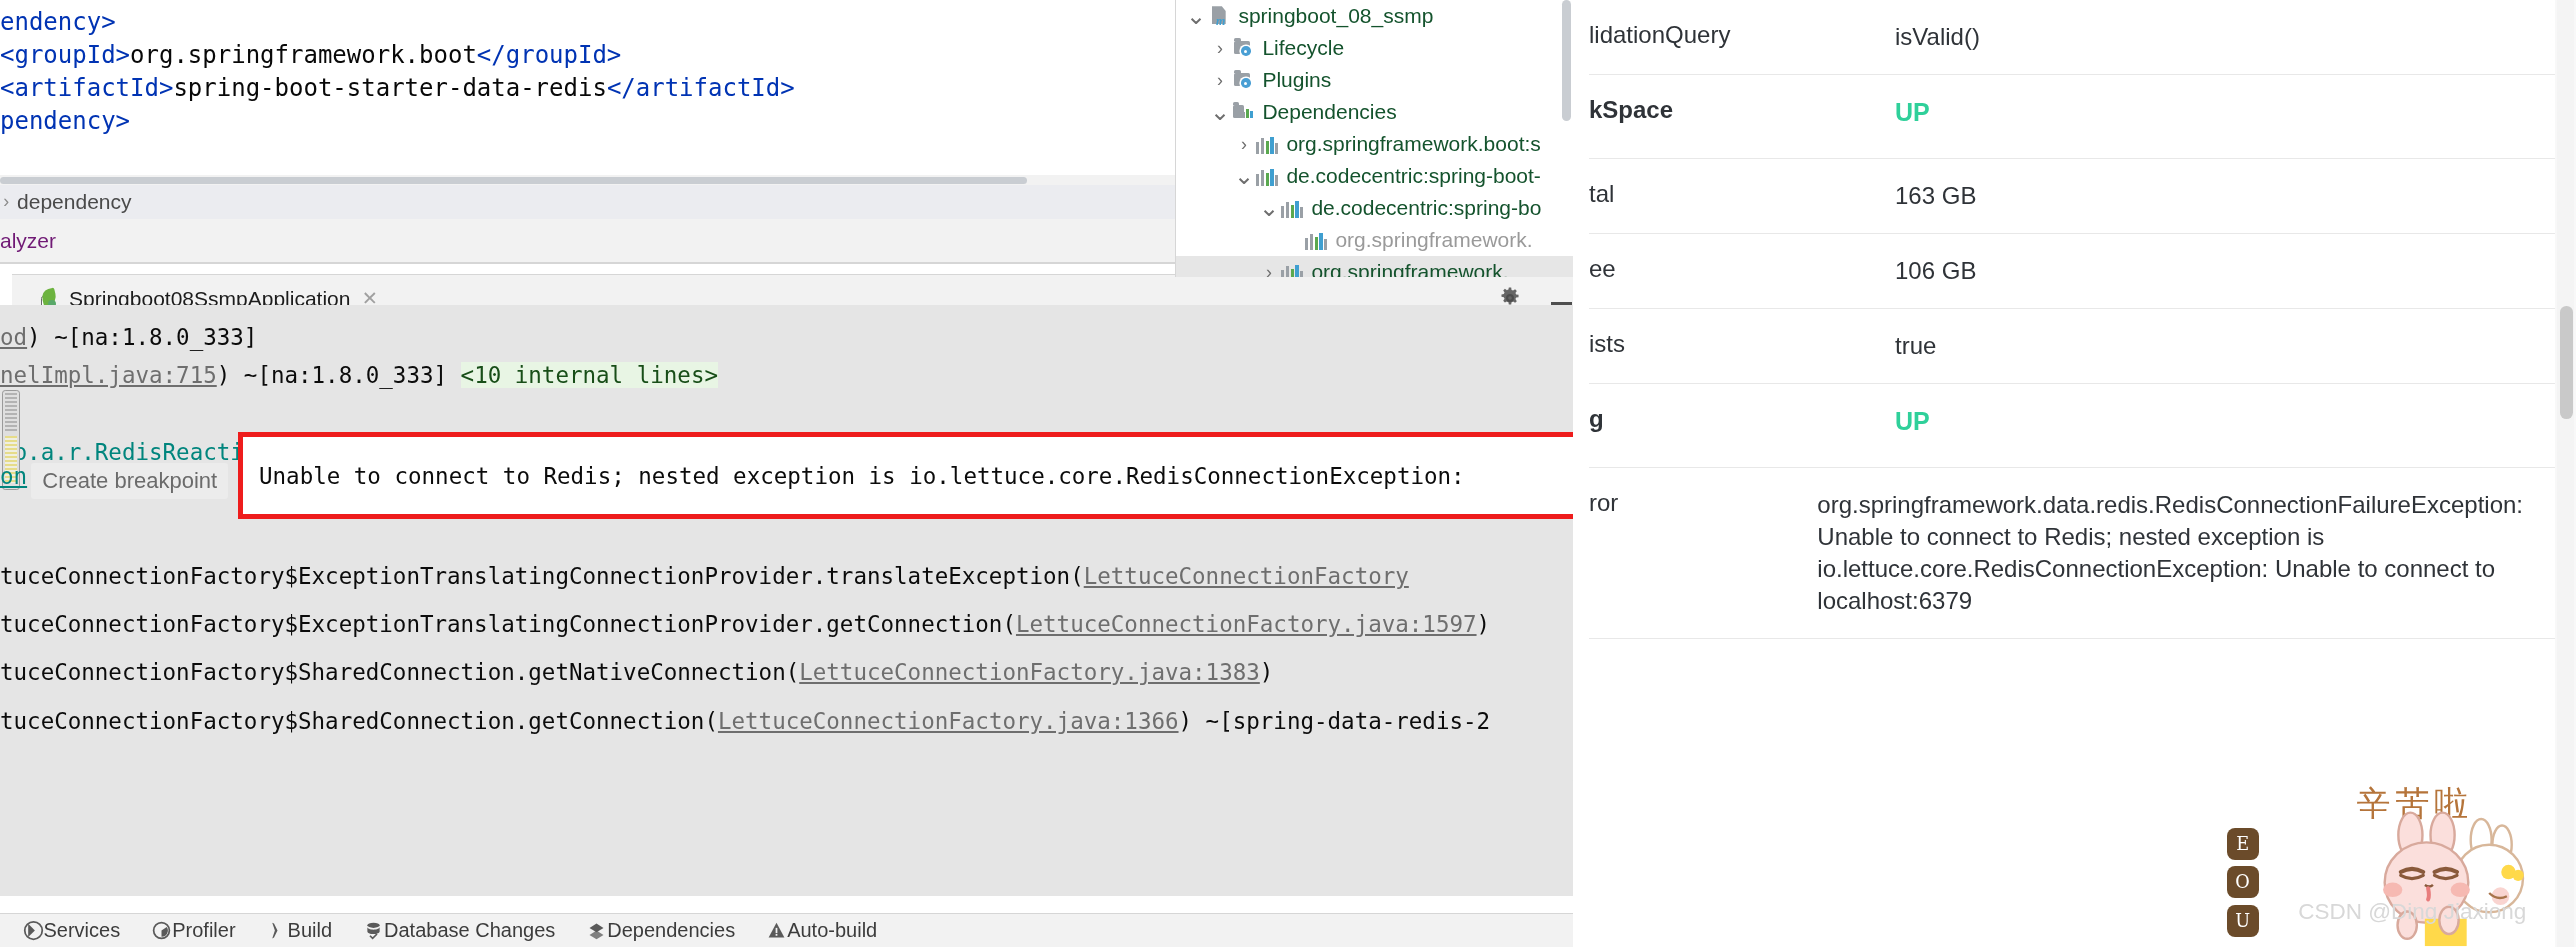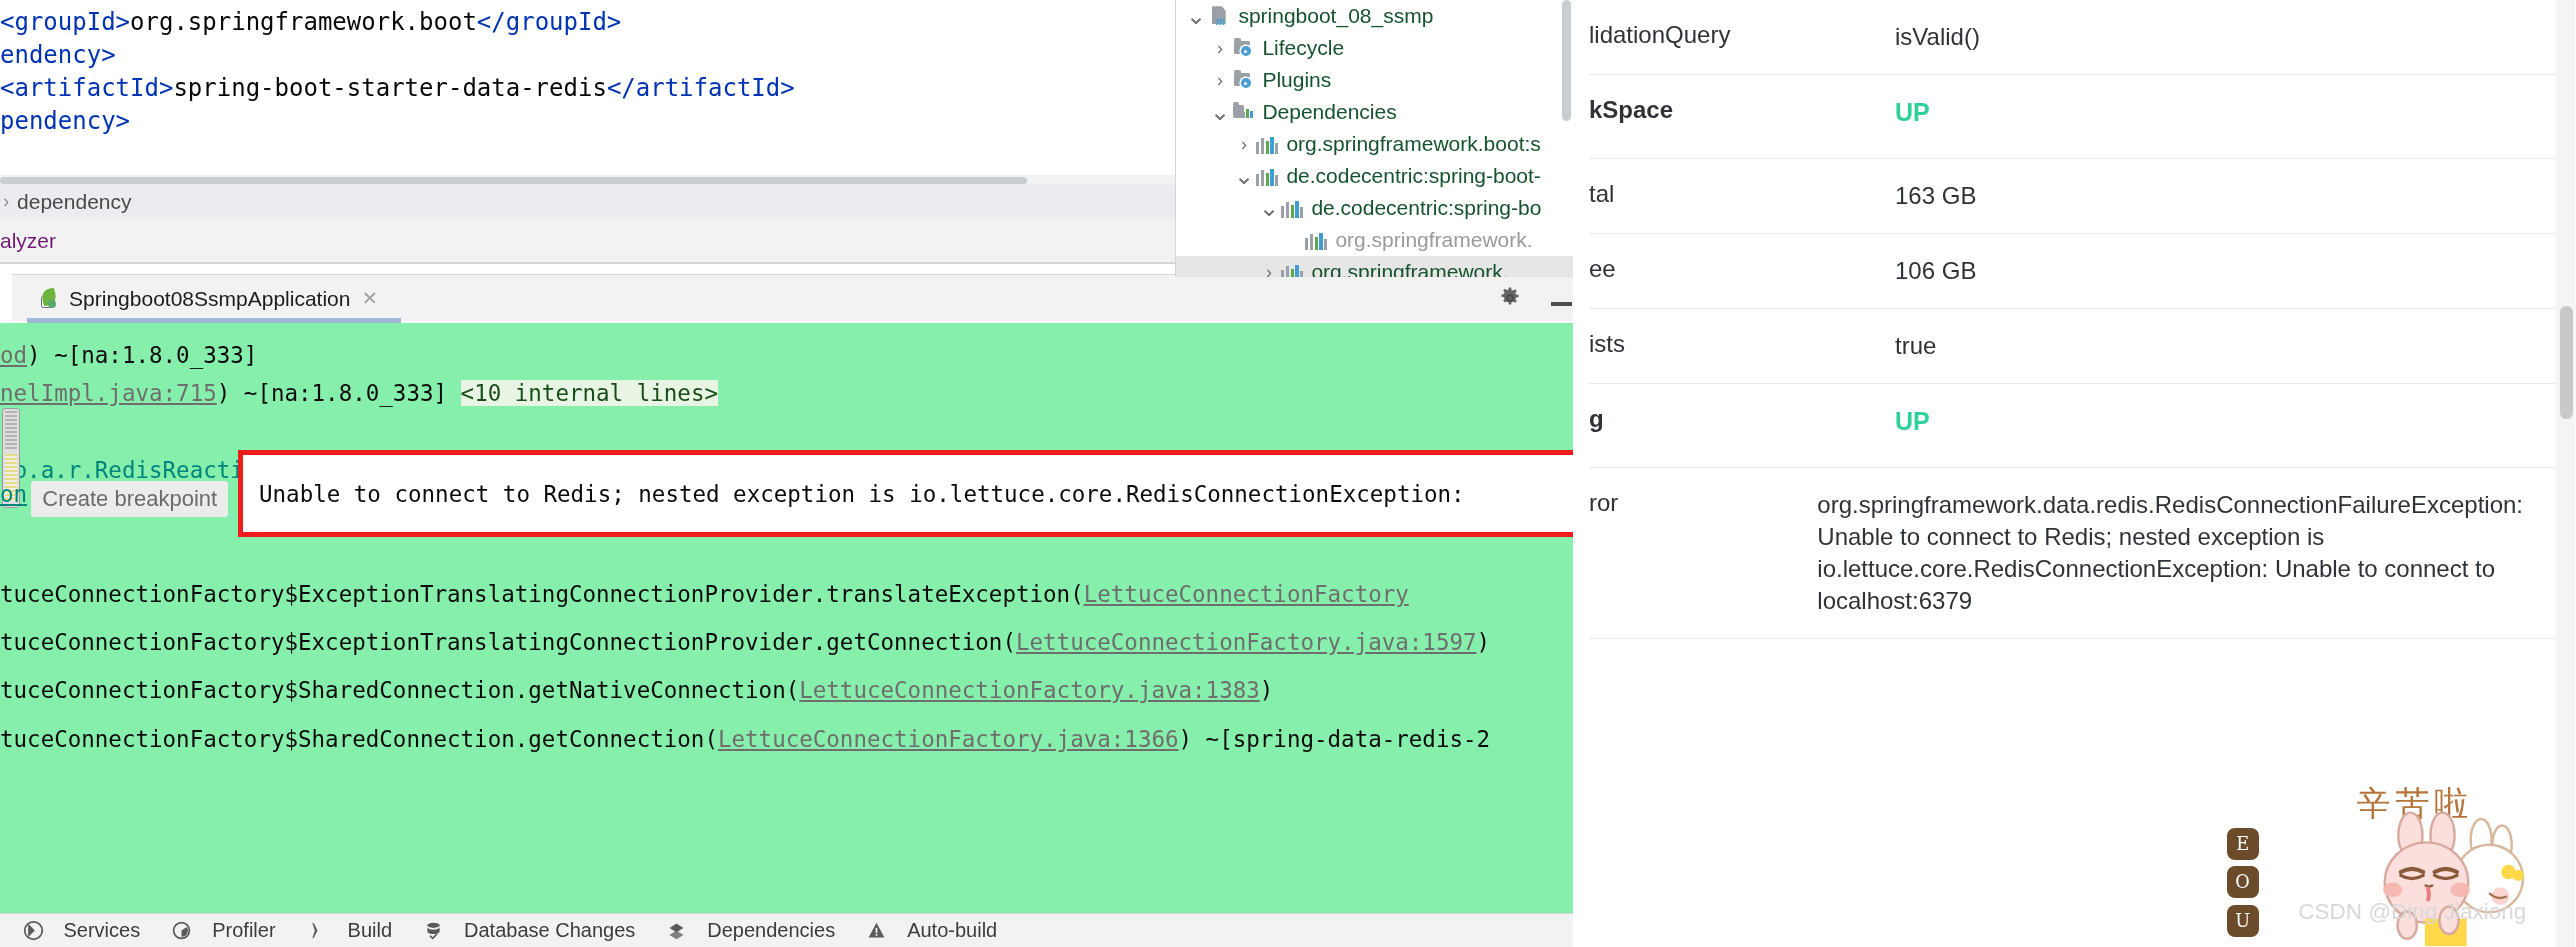--- a/index.html
+++ b/index.html
@@ -157,23 +157,23 @@
     display: flex; align-items: center; gap: 29px;
   }
   .gear-icon { width: 24px; height: 24px; }
   .minimize-icon {
     width: 21px; height: 4px; background: #4e4e4e; margin-top: 11.3px;
   }
 
   
   .console {
     position: absolute;
-    left: 0; top: 49px;
+    left: 0; top: 31px;
     width: 1589px; height: 591px;
-    background: #86efac;
+    background: #e5e5e5;
     overflow: hidden;
   }
   .console-line {
     position: absolute;
     font-family: "DejaVu Sans Mono", monospace;
     font-size: 22.5px;
     line-height: 27px;
     white-space: pre;
     color: #0b0b0b;
   }
@@ -255,21 +255,21 @@
   .status-bar {
     position: absolute;
     left: 0; bottom: 0;
     width: 1589px; height: 34px;
     background: #f2f2f2;
     border-top: 1.6px solid #d6d6d6;
     display: flex; align-items: center;
     padding-left: 22.5px;
     gap: 31px;
   }
-  .sb-item { display: flex; align-items: center; gap: 20px; }
+  .sb-item { display: flex; align-items: center; gap: 0; }
   .sb-label { font-size: 20px; color: #3c3c3c; }
   .sb-ico { width: 21px; height: 21px; flex: 0 0 auto; }
 
   
   .tree-panel {
     position: absolute;
     left: 1175px; top: 0;
     width: 398px; height: 277px;
     background: #ffffff;
     border-left: 1.6px solid #d6d6d6;
@@ -452,22 +452,22 @@
 </style>
 </head>
 <body>
 
 <div class="root">
 
   <div class="left-col">
 
     <div class="editor">
       <div id="editor-lines" style="padding-top:6.4px;">
+          <div class="code-line"><span class="tag">endency&gt;</span></div>
           <div class="code-line"><span class="tag">&lt;groupId&gt;</span><span class="txt">org.springframework.boot</span><span class="tag">&lt;/groupId&gt;</span></div>
-          <div class="code-line"><span class="tag">endency&gt;</span></div>
           <div class="code-line"><span class="tag">&lt;artifactId&gt;</span><span class="txt">spring-boot-starter-data-redis</span><span class="tag">&lt;/artifactId&gt;</span></div>
           <div class="code-line"><span class="tag">pendency&gt;</span></div>
         </div>
     </div>
     <div class="editor-hscroll">
       <div class="thumb"></div>
     </div>
 
     <div class="breadcrumb-bar">
       <span class="bc-chevron">›</span>

